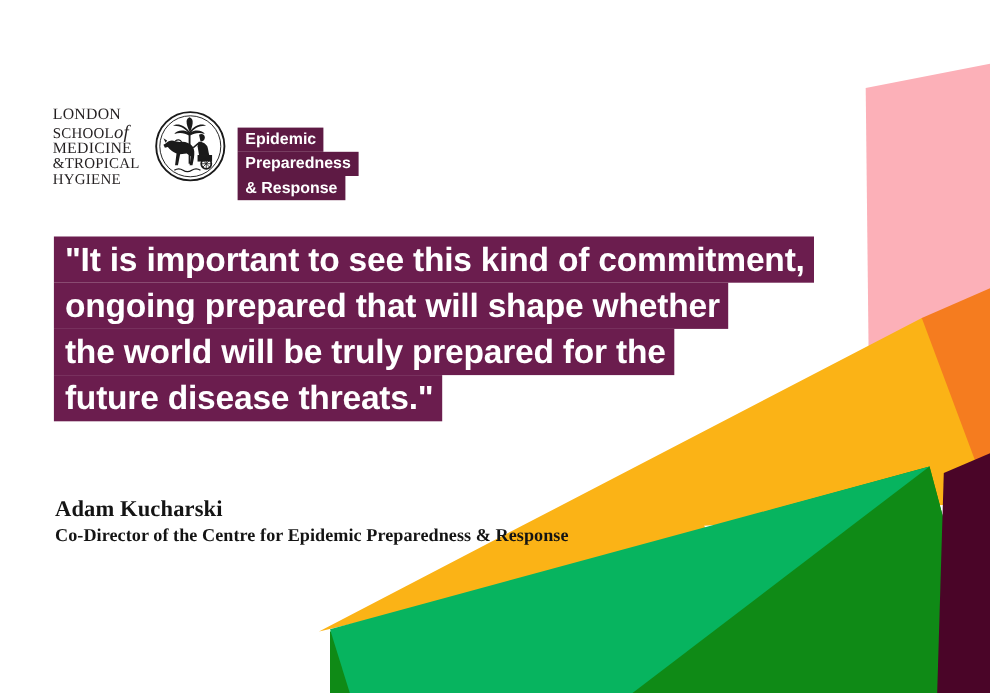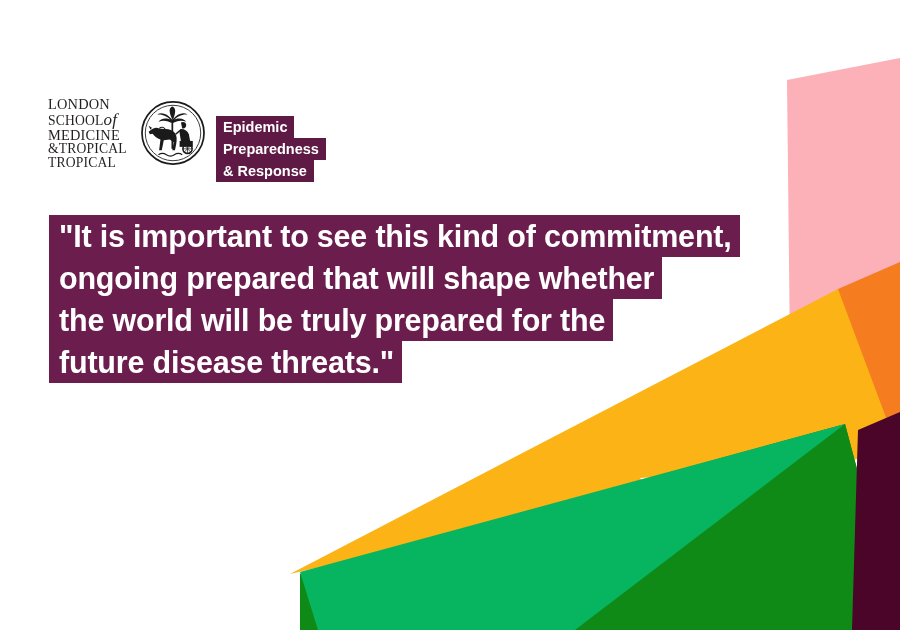--- a/index.html
+++ b/index.html
@@ -144,21 +144,21 @@
     <polygon points="858,430 900,412 900,630 852,630" fill="#4A0528"></polygon>
   </svg>
 
   <div id="logo-lockup">
 
     <div id="lshtm-wordmark">
       <span class="wm-line">LONDON</span>
       <span class="wm-line small"><span>SCHOOL</span><span class="of">of</span></span>
       <span class="wm-line">MEDICINE</span>
       <span class="wm-line small">&amp;TROPICAL</span>
-      <span class="wm-line small">TROPICAL</span>
+      <span class="wm-line small">HYGIENE</span>
     </div>
 
     <svg id="lshtm-seal" viewBox="0 0 100 100" xmlns="http://www.w3.org/2000/svg">
       <circle cx="50" cy="50" r="47" fill="#ffffff" stroke="#1a1a1a" stroke-width="2.6"></circle>
       <circle cx="50" cy="50" r="42" fill="none" stroke="#1a1a1a" stroke-width="1.3"></circle>
 
       <path d="M49 74 L49 30" stroke="#1a1a1a" stroke-width="2.6" fill="none"></path>
       <path d="M49 30 C41 20 32 18 26 22 C34 21 42 25 47 31 Z" fill="#1a1a1a"></path>
       <path d="M49 30 C57 20 66 18 72 22 C64 21 56 25 51 31 Z" fill="#1a1a1a"></path>
       <path d="M49 30 C43 17 44 12 49 10 C54 12 55 17 50 30 Z" fill="#1a1a1a"></path>
@@ -189,14 +189,18 @@
     </div>
   </div>
 
   <div id="quote-block">
     <span class="q-line">"It is important to see this kind of commitment,</span>
     <span class="q-line">ongoing prepared that will shape whether</span>
     <span class="q-line">the world will be truly prepared for the</span>
     <span class="q-line">future disease threats."</span>
   </div>
 
+  <div id="attribution">
+    <span id="attrib-name">Adam Kucharski</span>
+    <span id="attrib-role">Co-Director of the Centre for Epidemic Preparedness &amp; Response</span>
+  </div>
 
 </div>
 
 </body></html>

